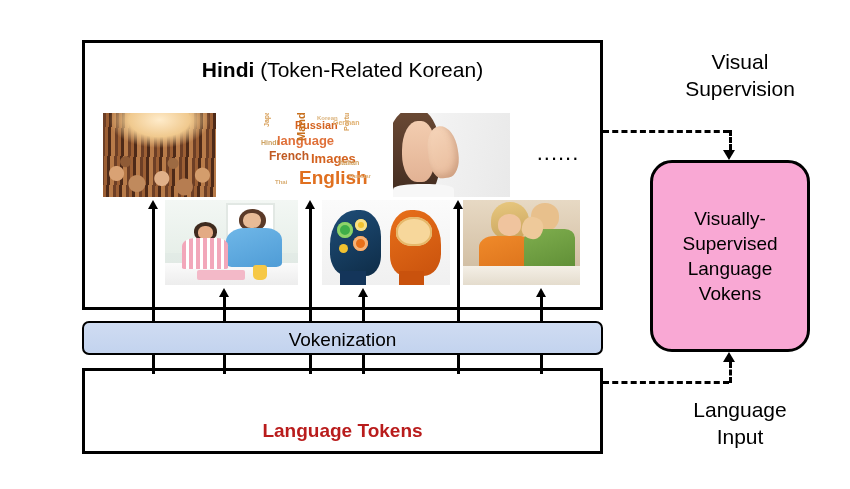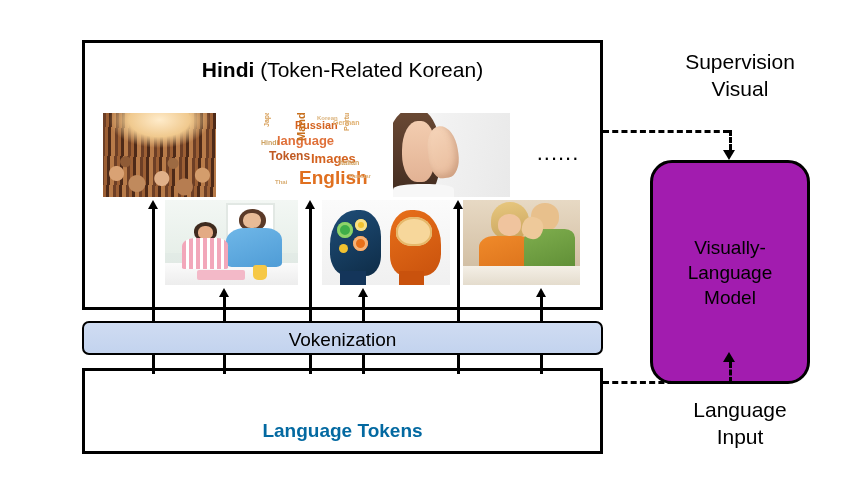--- a/index.html
+++ b/index.html
@@ -64,21 +64,21 @@
     font-family: "Liberation Serif", serif;
     font-size: 21px;
     color: #000000;
     white-space: nowrap;
   }
   .tokens-caption {
     left: 82px; top: 420px; width: 521px;
     text-align: center;
     font-size: 19px;
     font-weight: bold;
-    color: #0369a1;
+    color: #b91c1c;
   }
 
   
   .arrow-line {
     width: 2.5px;
     background: #000000;
     z-index: 4;
   }
   .arrow-head {
     width: 0; height: 0;
@@ -191,24 +191,24 @@
   .art-whisper .desk { position:absolute; left:0; bottom:0; width:100%; height:22%; background: linear-gradient(180deg,#f4efe6 0%, #e4dccd 100%); }
   .art-whisper .g-hair { position:absolute; left:24%; top:2%; width:32%; height:44%; background: linear-gradient(170deg,#e8c87f 0%, #c9a košík 0%, #c9a45e 100%); border-radius:50% 50% 40% 40%; }
   .art-whisper .g-face { position:absolute; left:30%; top:16%; width:20%; height:26%; background:#f0c49e; border-radius:46%; }
   .art-whisper .g-body { position:absolute; left:14%; top:42%; width:46%; height:46%; background: linear-gradient(160deg,#f08a2a 0%, #d9701a 100%); border-radius:28% 24% 8% 8%; }
   .art-whisper .b-head { position:absolute; left:58%; top:4%; width:24%; height:32%; background:#e8c08c; border-radius:48%; }
   .art-whisper .b-body { position:absolute; left:52%; top:34%; width:44%; height:52%; background: linear-gradient(160deg,#7fae4e 0%, #5d8c34 100%); border-radius:26% 20% 8% 8%; }
   .art-whisper .b-arm { position:absolute; left:50%; top:20%; width:18%; height:26%; background:#eec99a; border-radius:44%; transform: rotate(18deg); }
 
   
   .model-box {
-    left: 650px; top: 160px; width: 160px; height: 224px;
+    left: 650px; top: 160px; width: 160px; height: 192px;
     border: 3px solid #000000;
     border-radius: 22px;
-    background: #a21caf;
+    background: #f9a8d4;
     display: flex;
     align-items: center;
     justify-content: center;
   }
   .model-label {
     font-size: 19px;
     line-height: 25px;
     text-align: center;
     color: #000000;
   }
@@ -259,21 +259,21 @@
   </div>
 
   <div class="abs thumb" style="left:103px; top:113px; width:113px; height:84px;">
     <div class="art-crowd"></div>
   </div>
 
   <div class="abs thumb" style="left:255px; top:113px; width:116px; height:84px;">
     <div class="art-wordcloud">
       <span class="wc" style="left:40px; top:6px;  font-size:11px; color:#d4621f;">Russian</span>
       <span class="wc" style="left:22px; top:20px; font-size:13px; color:#e0713a;">language</span>
-      <span class="wc" style="left:14px; top:36px; font-size:12px; color:#c05a23;">Tokens</span>
+      <span class="wc" style="left:14px; top:36px; font-size:12px; color:#c05a23;">French</span>
       <span class="wc" style="left:56px; top:38px; font-size:13px; color:#d4621f;">Images</span>
       <span class="wc" style="left:44px; top:54px; font-size:19px; color:#e07020;">English</span>
       <span class="wc" style="left:40px; top:28px; font-size:11px; color:#c8701e; transform:rotate(-90deg); transform-origin:left top;">Mandarin</span>
       <span class="wc" style="left:8px;  top:14px; font-size:7px; color:#d8a05a; transform:rotate(-90deg); transform-origin:left top;">Japanese</span>
       <span class="wc" style="left:6px;  top:26px; font-size:7px; color:#cda262;">Hindi</span>
       <span class="wc" style="left:88px; top:18px; font-size:7px; color:#d8a05a; transform:rotate(-90deg); transform-origin:left top;">Portuguese</span>
       <span class="wc" style="left:78px; top:6px;  font-size:7px; color:#e0b070;">German</span>
       <span class="wc" style="left:84px; top:46px; font-size:7px; color:#cfa05e;">Italian</span>
       <span class="wc" style="left:62px; top:2px;  font-size:6px; color:#dcb47e;">Korean</span>
       <span class="wc" style="left:20px; top:66px; font-size:6px; color:#d9ad72;">Thai</span>
@@ -354,31 +354,32 @@
 
   <div class="abs vokenization-bar"></div>
   <div class="abs vokenization-label">Vokenization</div>
 
   <div class="abs tokens-box"></div>
   <div class="abs tokens-caption">Language Tokens</div>
 
   <div class="abs model-box">
     <div class="model-label">
       <div>Visually-</div>
+      <div>Supervised</div>
       <div>Language</div>
-      <div>Model</div>
+      <div>Vokens</div>
     </div>
   </div>
 
   <div class="abs dash-h" style="left:603px; top:130px; width:126px;"></div>
   <div class="abs dash-v" style="left:729px; top:130px; height:20px;"></div>
   <div class="abs dash-arrow-down" style="left:723px; top:150px;"></div>
   <div class="abs side-label label-visual">
+    <div>Visual</div>
     <div>Supervision</div>
-    <div>Visual</div>
   </div>
 
   <div class="abs dash-h" style="left:603px; top:381px; width:126px;"></div>
   <div class="abs dash-v" style="left:729px; top:362px; height:21px;"></div>
   <div class="abs dash-arrow-up" style="left:723px; top:352px;"></div>
   <div class="abs side-label label-language">
     <div>Language</div>
     <div>Input</div>
   </div>
 

